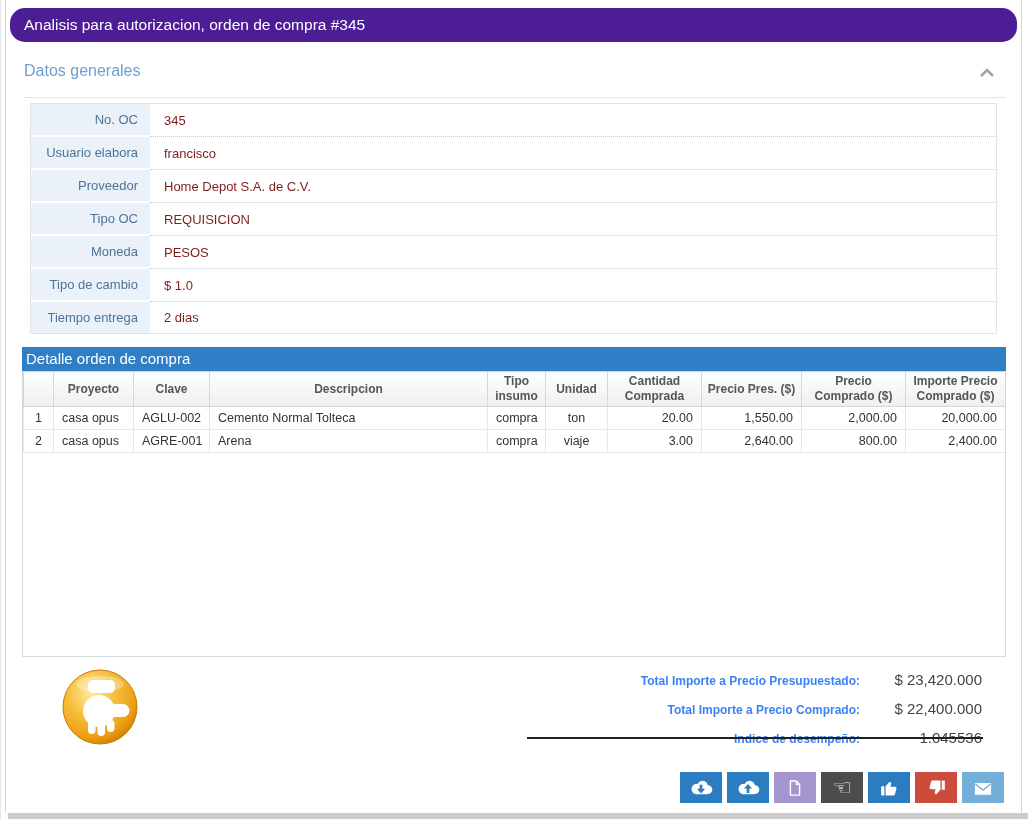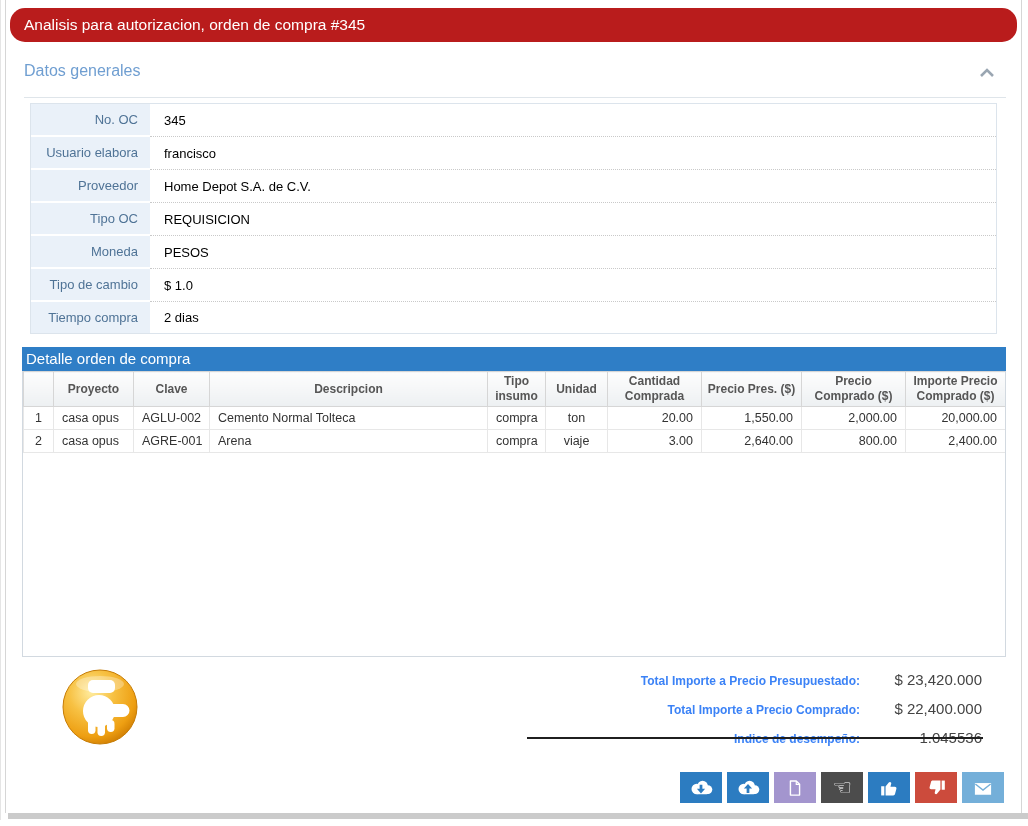--- a/index.html
+++ b/index.html
@@ -33,21 +33,21 @@
   table.gen-table {
     position:absolute; left:24px; top:103px; width:967px;
     border-collapse:separate; border-spacing:0;
     border:1px solid #dce4ec; font-size:13px;
   }
   table.gen-table th {
     width:119px; background:#eaf1f9; color:#4f7396; font-weight:normal;
     text-align:right; padding:8px 12px; border-bottom:2px solid #fff;
   }
   table.gen-table td {
-    background:#fff; color:#000000; text-align:left; padding:8px 14px;
+    background:#fff; color:#7f1d1d; text-align:left; padding:8px 14px;
     border-bottom:1px dotted #c9c9c9;
   }
   table.gen-table tr:last-child th, table.gen-table tr:last-child td { border-bottom:none; }
 
   .detail-bar {
     position:absolute; left:16px; top:347px; width:984px; height:24px;
     background:#2f7ec6; color:#fff; font-size:15px; line-height:24px; padding-left:4px;
   }
   .detail-box {
     position:absolute; left:16px; top:371px; width:984px; height:286px;
@@ -91,21 +91,21 @@
   .tbtn svg { display:block; }
   .hand-glyph { font-family:"DejaVu Sans", sans-serif; font-size:22px; line-height:1; color:#fff; }
 </style>
 </head>
 <body>
 
 <div class="edge-left"></div>
 
 <div class="frame">
 
-  <div class="titlebar" style="background-color: #b91c1c; border-radius: 15px; --btn: #d54878;">Analisis para autorizacion, orden de compra #345</div>
+  <div class="titlebar" style="background-color: #4c1d95; border-radius: 15px; --btn: #d54878;">Analisis para autorizacion, orden de compra #345</div>
 
   <div class="gen-heading">Datos generales</div>
   <button class="collapse-btn">
     <span>
       <svg width="16" height="11" viewBox="0 0 16 11">
           <path fill="none" stroke="#9aa6b2" stroke-width="2.6" d="M2 9l6-6 6 6"></path>
         </svg>
     </span>
   </button>
   <div class="gen-rule"></div>
@@ -137,21 +137,21 @@
           <th>Moneda</th>
           <td>PESOS</td>
         </tr>
 
         <tr>
           <th>Tipo de cambio</th>
           <td>$ 1.0</td>
         </tr>
 
         <tr>
-          <th>Tiempo compra</th>
+          <th>Tiempo entrega</th>
           <td>2 dias</td>
         </tr>
       </tbody>
   </table>
 
   <div class="detail-bar" style="background-color: rgb(47, 126, 198); --btn: #2f7ec6;">Detalle orden de compra</div>
   <div class="detail-box">
     <table class="detail-table">
       <colgroup>
         <col class="w0">

